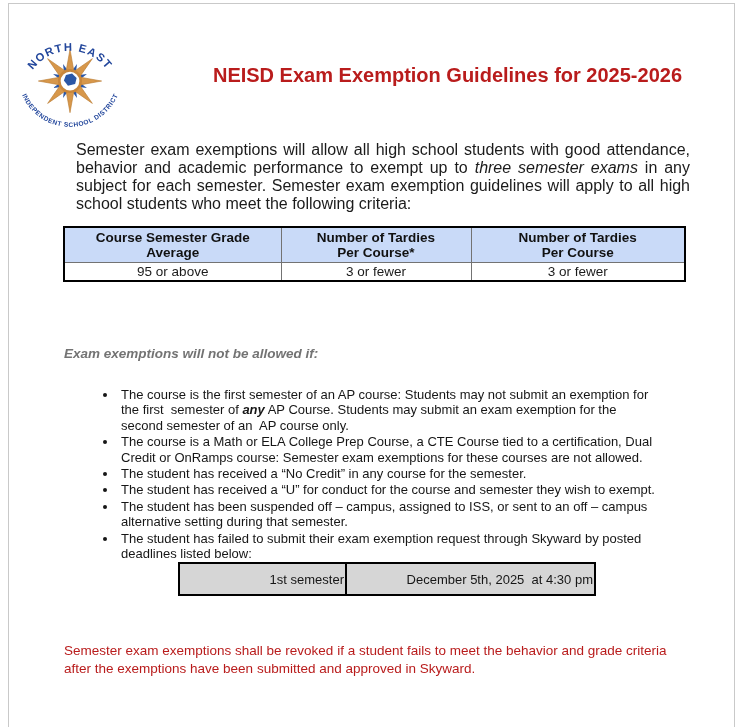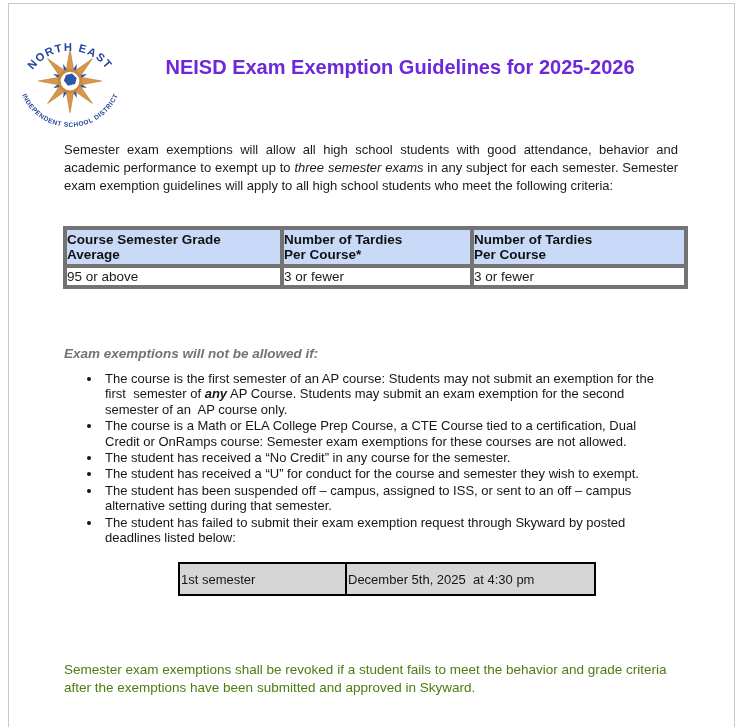--- a/index.html
+++ b/index.html
@@ -7,68 +7,68 @@
     width:738px;height:727px;position:relative;overflow:hidden;
     background:#ffffff;color:#1b1b1b;
     font-family:"Liberation Sans",sans-serif;
   }
   .frame{
     position:absolute;left:8px;top:3px;right:3px;height:780px;
     border:1px solid #c9c9c9;background:#ffffff;
   }
   .logo{position:absolute;left:16px;top:28px;width:108px;height:102px;}
   .page-title{
-    position:absolute;left:118px;top:56px;width:564px;
-    text-align:center;font-size:20px;font-weight:bold;color:#6d28d9;
+    position:absolute;left:118px;top:64px;width:564px;
+    text-align:right;font-size:20px;font-weight:bold;color:#b91c1c;
   }
   .intro{
-    position:absolute;left:64px;top:141px;width:614px;
-    font-size:13px;line-height:18px;text-align:justify;
+    position:absolute;left:76px;top:141px;width:614px;
+    font-size:16px;line-height:18px;text-align:justify;
   }
   .intro i{font-style:italic;}
 
   table.criteria{
     position:absolute;left:63px;top:226px;width:621px;
     border-collapse:collapse;border:2px solid #000;table-layout:fixed;
   }
   table.criteria th,table.criteria td{
-    border:4px solid #737373;text-align:left;vertical-align:middle;padding:0;
+    border:1px solid #737373;text-align:center;vertical-align:middle;padding:0;
   }
   table.criteria th{
     background:#c9daf8;font-size:13.5px;font-weight:bold;
     line-height:15px;padding:2px 0;color:#111;
   }
   table.criteria td{height:17px;font-size:13.5px;line-height:17px;margin-top:15px;}
 
   .not-allowed{
     position:absolute;left:64px;top:346px;
     font-size:13.5px;font-weight:bold;font-style:italic;color:#737373;
   }
   .bullets{position:absolute;left:84px;top:371px;width:588px;}
-  .bullets ul{margin:0;padding:0 0 0 18px;list-style:disc;}
+  .bullets ul{margin:16px;padding:0 0 0 18px;list-style:disc;}
   .bullets li{
     margin:0 0 1px 0;padding-left:3px;
     font-size:13px;line-height:15.4px;color:#161616;
   }
   .bullets li span{white-space:pre-wrap;}
   .bullets b i{font-weight:bold;font-style:italic;}
 
   table.deadline{
     position:absolute;left:178px;top:562px;width:416px;
     border-collapse:collapse;border:2px solid #000;table-layout:fixed;
   }
   table.deadline td{
-    border:2px solid #000;height:28px;text-align:left;
+    border:2px solid #000;height:28px;text-align:right;
     vertical-align:middle;font-size:13px;white-space:pre-wrap;color:#161616;
   }
   table.deadline tr.highlight td{background:#d6d6d6;}
 
   .footer{
-    position:absolute;left:64px;top:661px;width:612px;
-    font-size:13.5px;line-height:18px;color:#4d7c0f;
+    position:absolute;left:64px;top:642px;width:612px;
+    font-size:13.5px;line-height:18px;color:#b91c1c;
   }
 </style>
 </head>
 <body>
 
 <div class="frame"></div>
 
 <svg class="logo" viewBox="0 0 104 100">
   <defs>
     <path id="arcTop" d="M 8,58 A 45,45 0 0 1 96,58" fill="none"></path>

